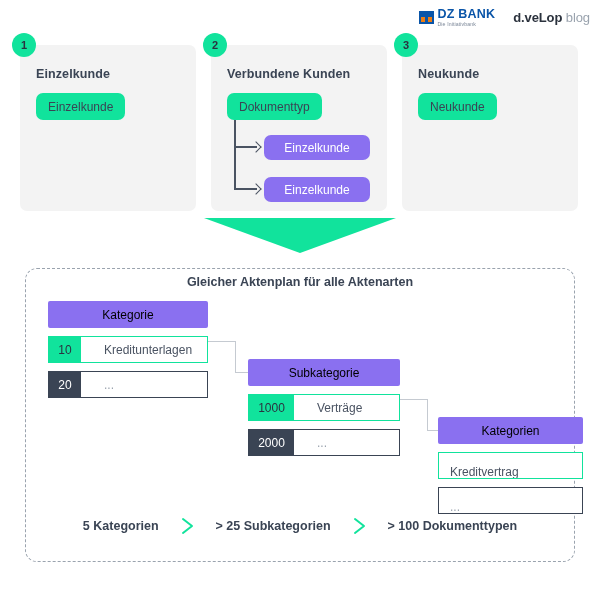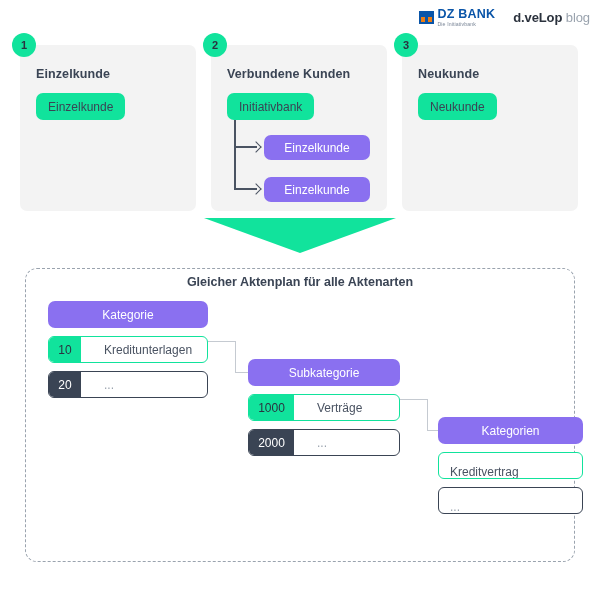--- a/index.html
+++ b/index.html
@@ -210,35 +210,35 @@
   .conn {
     position: absolute;
     background: #c5cad1;
   }
   .conn-h { height: 1.4px; }
   .conn-v { width: 1.4px; }
 
   
   .group { position: absolute; }
   .group-header {
-    border-radius: 7px;
+    border-radius: 2px;
     background: #8a70f0;
-    color: #ffffff;
+    color: #000000;
     font-size: 12px;
     height: 27px;
     display: flex;
     align-items: center;
     justify-content: center;
     line-height: 1;
   }
   .row {
     display: flex;
     align-items: stretch;
     height: 27px;
-    border-radius: 6px;
+    border-radius: 0;
     overflow: hidden;
     box-sizing: border-box;
     background: #ffffff;
     margin-top: 8px;
   }
   .row.green { border: 1.6px solid #11e39c; }
   .row.dark  { border: 1.6px solid #3a4454; }
   .row-num {
     display: flex;
     align-items: center;
@@ -311,21 +311,21 @@
 
   <div class="card">
     <div class="card-badge">1</div>
     <div class="card-title">Einzelkunde</div>
     <div class="pill pill-green">Einzelkunde</div>
   </div>
 
   <div class="card">
     <div class="card-badge">2</div>
     <div class="card-title">Verbundene Kunden</div>
-    <div class="pill pill-green">Initiativbank</div>
+    <div class="pill pill-green">Dokumenttyp</div>
     <div class="tree">
       <div class="tree-spine"></div>
       <div class="branch b1"></div>
       <div class="arrow-head a1"></div>
       <div class="branch b2"></div>
       <div class="arrow-head a2"></div>
       <div class="tree-node n1">
         <div class="pill pill-purple">Einzelkunde</div>
       </div>
       <div class="tree-node n2">
@@ -385,14 +385,25 @@
   <div class="group g3">
     <div class="group-header">Kategorien</div>
     <div class="row green">
       <div class="row-label">Kreditvertrag</div>
     </div>
     <div class="row dark">
       <div class="row-label muted">...</div>
     </div>
   </div>
 
+  <div class="steps">
+    <span class="step-label">5 Kategorien</span>
+    <svg class="step-chev" viewBox="0 0 13 18">
+      <polyline points="2,2 11,9 2,16" fill="none" stroke="#11e39c" stroke-width="2" stroke-linecap="round" stroke-linejoin="round"></polyline>
+    </svg>
+    <span class="step-label">&gt; 25 Subkategorien</span>
+    <svg class="step-chev" viewBox="0 0 13 18">
+      <polyline points="2,2 11,9 2,16" fill="none" stroke="#11e39c" stroke-width="2" stroke-linecap="round" stroke-linejoin="round"></polyline>
+    </svg>
+    <span class="step-label">&gt; 100 Dokumenttypen</span>
+  </div>
 
 </div>
 
 </body></html>

